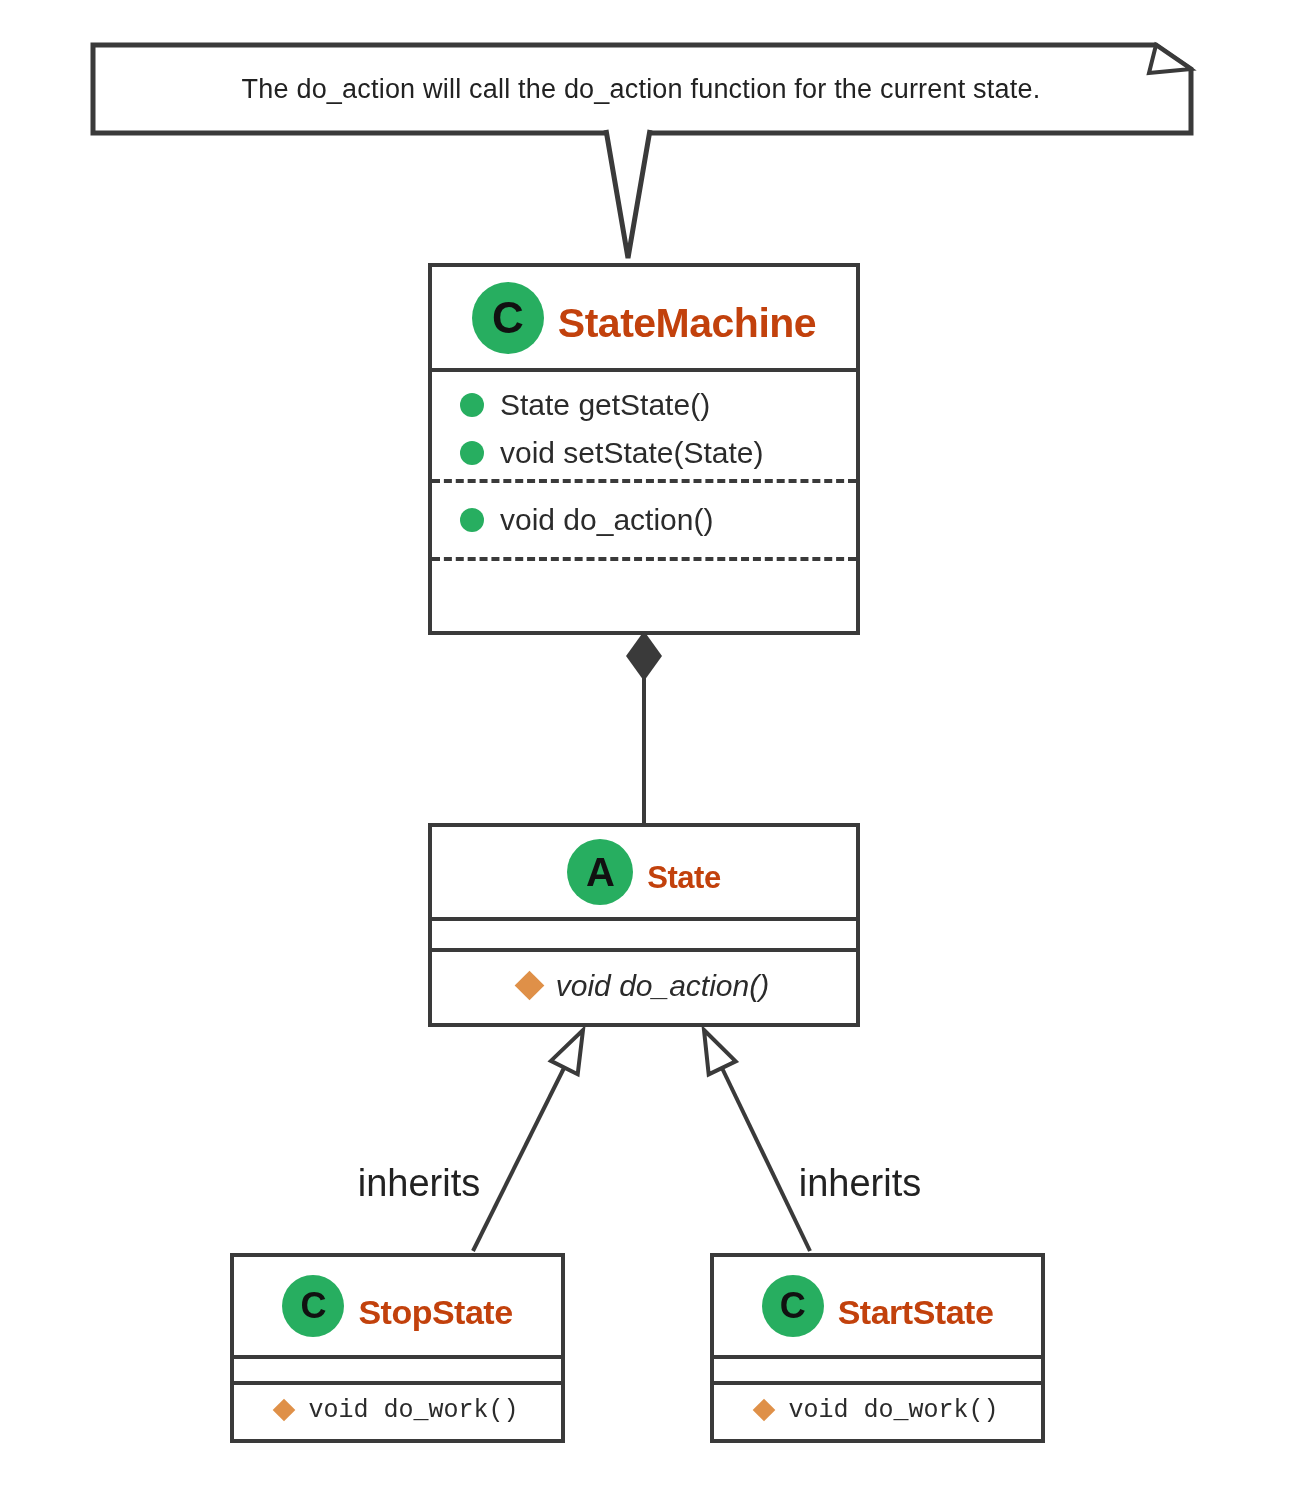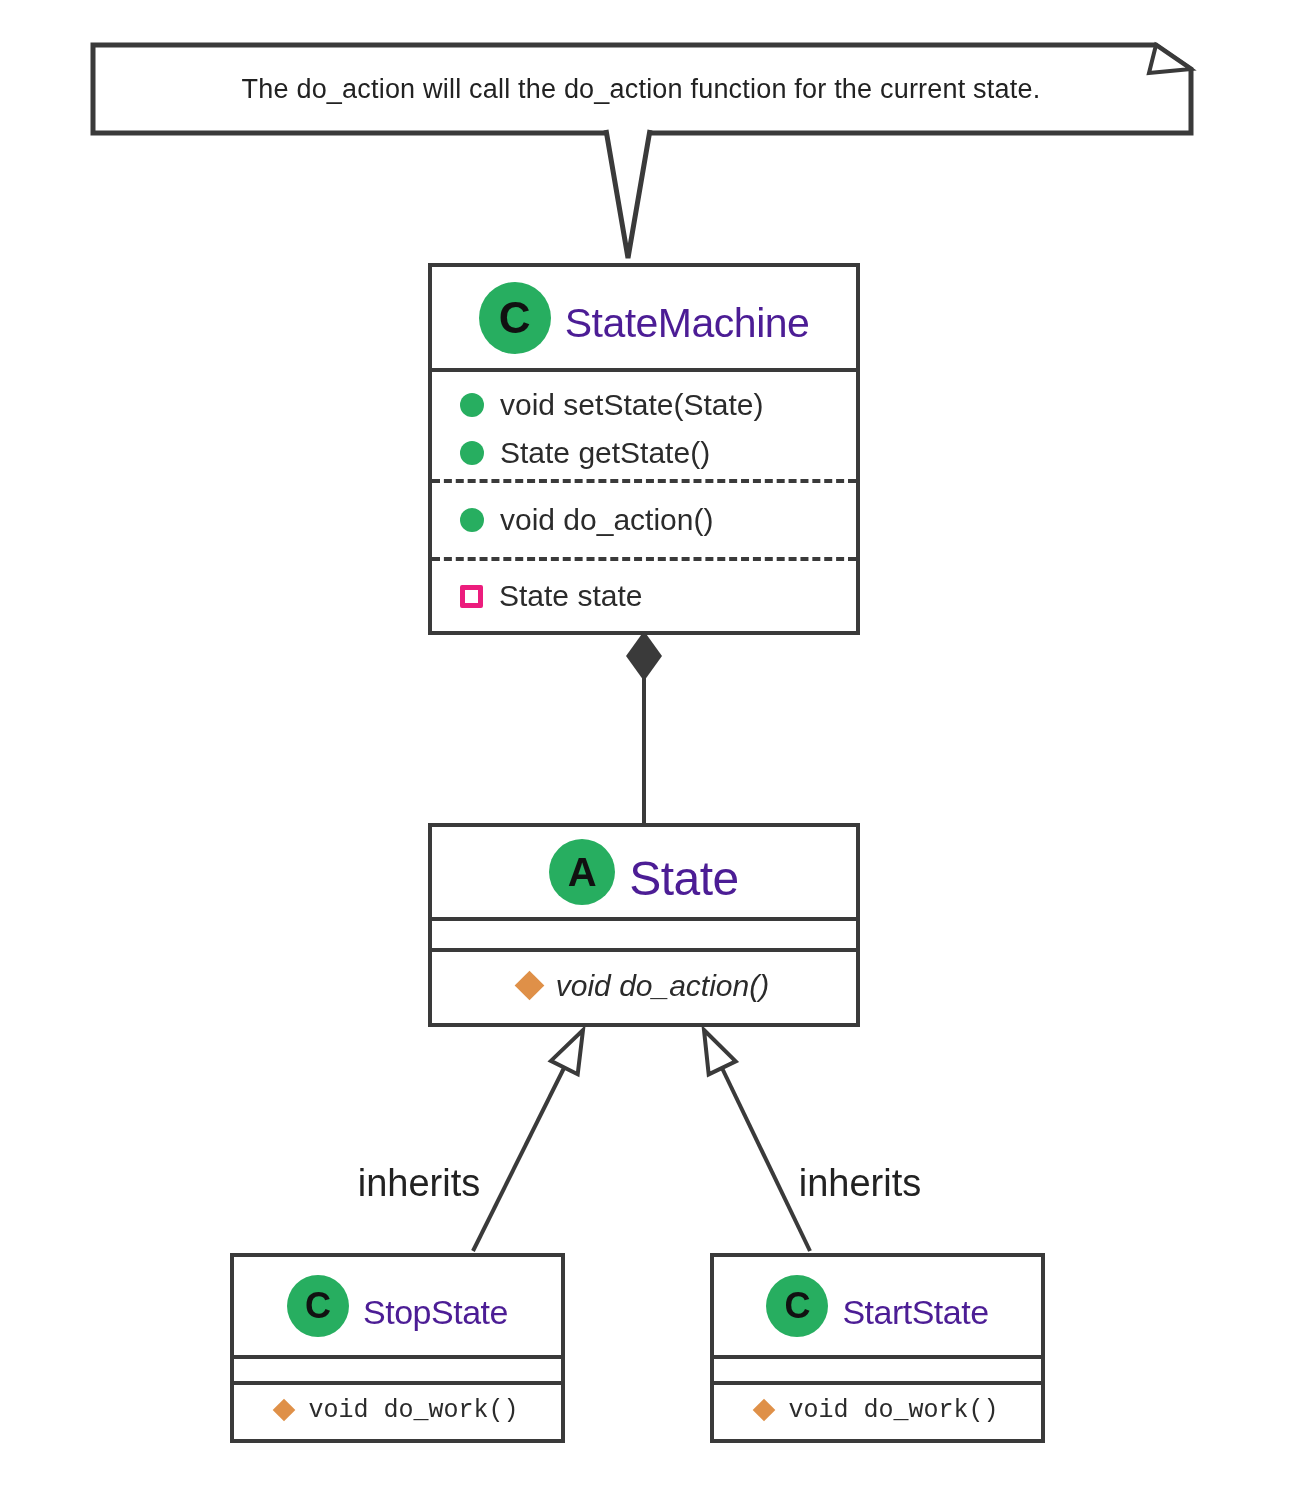--- a/index.html
+++ b/index.html
@@ -26,23 +26,23 @@
     border-bottom:4px solid #3a3a3a; gap:14px;
   }
   .badge {
     border-radius:50%; background:#27ae60; color:#111;
     display:flex; align-items:center; justify-content:center;
     font-weight:800; flex:0 0 auto;
   }
   .badge.big   { width:72px; height:72px; font-size:44px; }
   .badge.mid   { width:66px; height:66px; font-size:40px; }
   .badge.small { width:62px; height:62px; font-size:36px; }
-  .title { font-weight:400; color:#4c1d95; letter-spacing:-0.5px;margin-top:12px; }
+  .title { font-weight:700; color:#c2410c; letter-spacing:-0.5px;margin-top:12px; }
   .title.big   { font-size:41px; }
-  .title.mid   { font-size:48px; }
+  .title.mid   { font-size:31px; }
   .title.small { font-size:34px; }
 
   .sec { display:flex; flex-direction:column; justify-content:center; }
   .sec.dashed-bottom { border-bottom:4px dashed #3a3a3a; }
   .sec.solid-bottom  { border-bottom:4px solid #3a3a3a; }
   .row { display:flex; align-items:center; gap:16px; padding-left:28px; }
   .row.centered { justify-content:center; padding-left:0; }
   .member-text { font-size:30px; color:#2b2b2b; }
   .member-text.italic { font-style:italic; }
   .member-text.small { font-size:25px;font-family:Liberation Mono, monospace; }
@@ -103,37 +103,31 @@
   <div class="note-text">The do_action will call the do_action function for the current state.</div>
 
   <div class="class-box" id="box-statemachine">
     <div class="hdr" id="sm-hdr">
       <span class="badge big">C</span>
       <span class="title big">StateMachine</span>
     </div>
     <div class="sec dashed-bottom" id="sm-sec1">
       <div class="row">
         <span class="dot"></span>
-        <span class="member-text">void setState(State)</span>
+        <span class="member-text">State getState()</span>
       </div>
       <div class="row">
         <span class="dot"></span>
-        <span class="member-text">State getState()</span>
+        <span class="member-text">void setState(State)</span>
       </div>
     </div>
     <div class="sec dashed-bottom" id="sm-sec2">
       <div class="row">
         <span class="dot"></span>
         <span class="member-text">void do_action()</span>
-      </div>
-    </div>
-    <div class="sec" id="sm-sec3">
-      <div class="row">
-        <span class="sq"></span>
-        <span class="member-text">State state</span>
       </div>
     </div>
   </div>
 
   <div class="class-box" id="box-state">
     <div class="hdr" id="st-hdr">
       <span class="badge mid">A</span>
       <span class="title mid">State</span>
     </div>
     <div class="sec solid-bottom" id="st-empty"></div>

